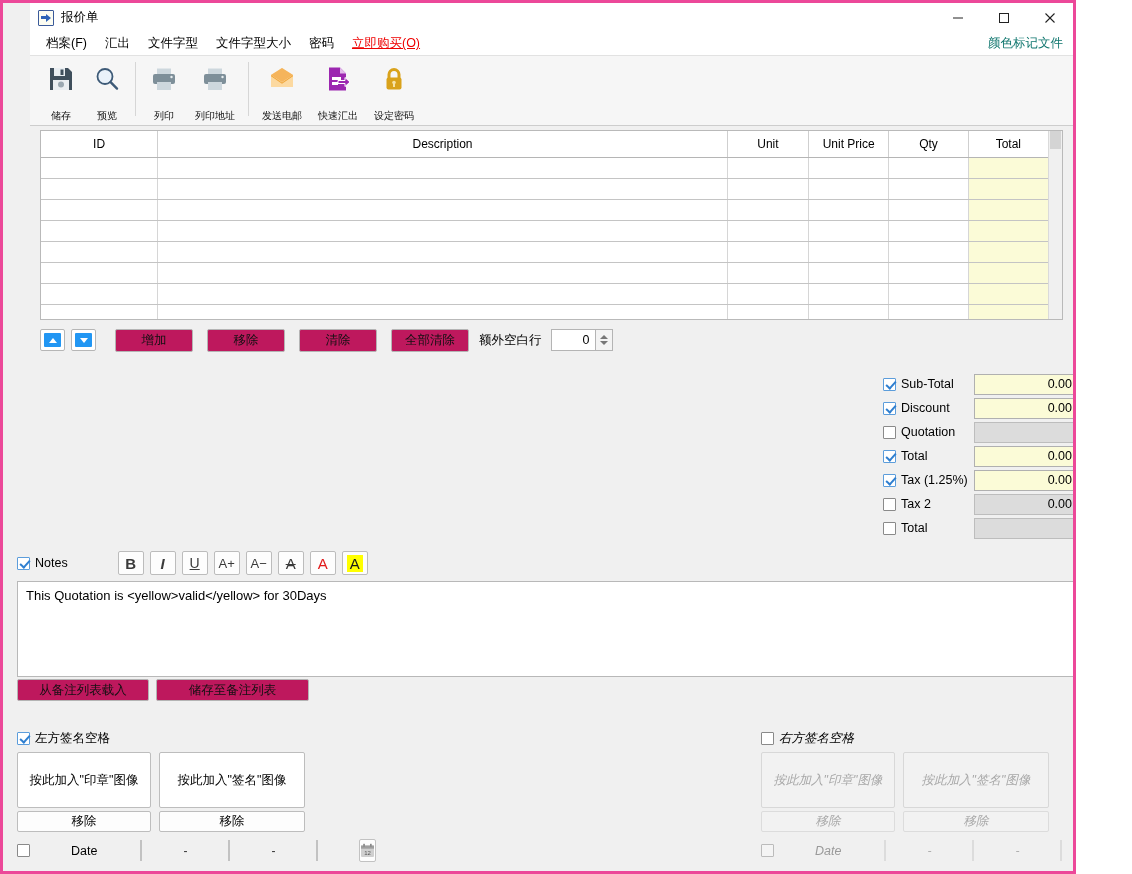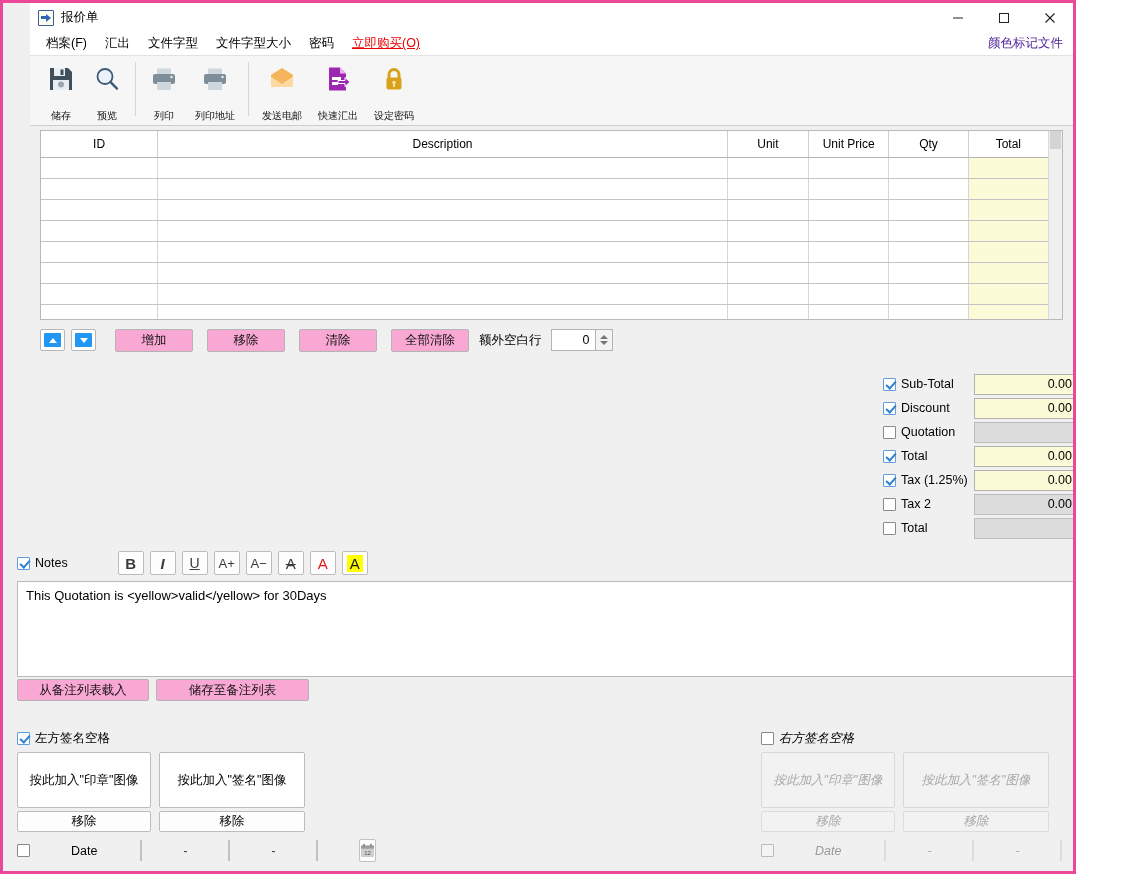--- a/index.html
+++ b/index.html
@@ -78,21 +78,21 @@
     padding: 2px 9px;
     font-size: 12.5px;
     color: #000;
     white-space: nowrap;
   }
   .menu-item.buy { color: #ee0000; }
   .menu-right {
     position: absolute;
     right: 10px;
     font-size: 12.5px;
-    color: #4c1d95;
+    color: #0f766e;
   }
 
   
   .toolbar {
     height: 71px;
     background: #f6f6f6;
     border-top: 1px solid #e2e2e2;
     border-bottom: 1px solid #cdcdcd;
     display: flex;
     align-items: flex-start;
@@ -210,21 +210,21 @@
   .arrow-in {
     width: 17px; height: 14px;
     background: #2196f3;
     display: flex; align-items: center; justify-content: center;
     border-radius: 1px;
   }
   .tri-up { width:0;height:0;border-left:4px solid transparent;border-right:4px solid transparent;border-bottom:5px solid #fff; }
   .tri-dn { width:0;height:0;border-left:4px solid transparent;border-right:4px solid transparent;border-top:5px solid #fff; }
   .btn {
     height: 23px;
-    background: #f9a8d4;
+    background: #be185d;
     border: 1px solid #b4b4b4;
     border-radius: 2px;
     font-size: 12.5px;
     color: #111;
     display: flex; align-items: center; justify-content: center;
     font-family: inherit;
   }
   .btn.w78 { width: 78px; }
   .spin-lbl { font-size: 12.5px; margin-left: 4px; }
   .spin {

